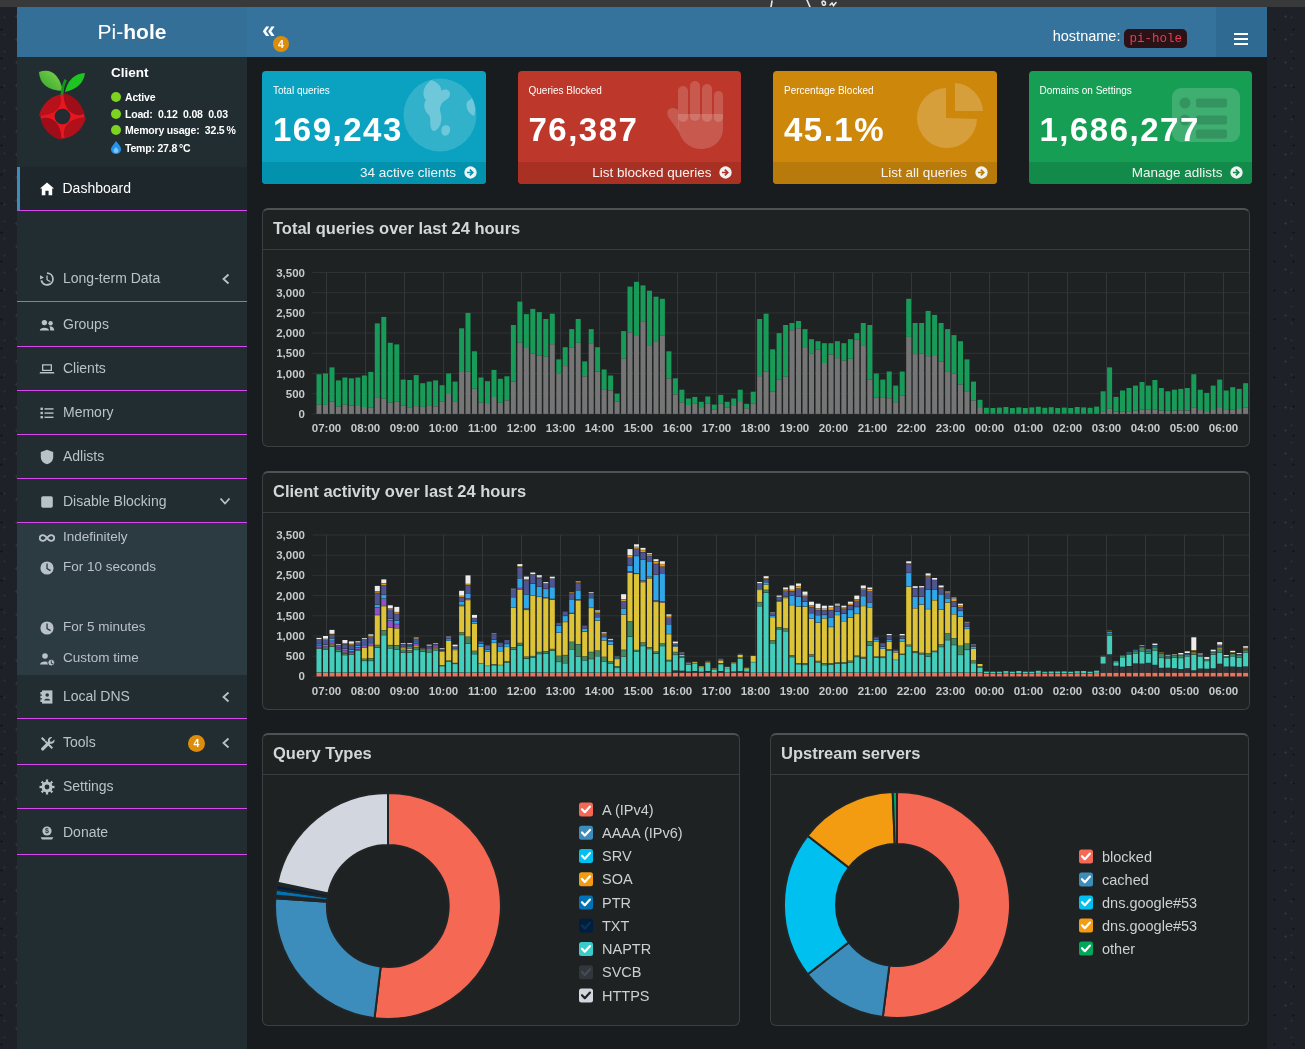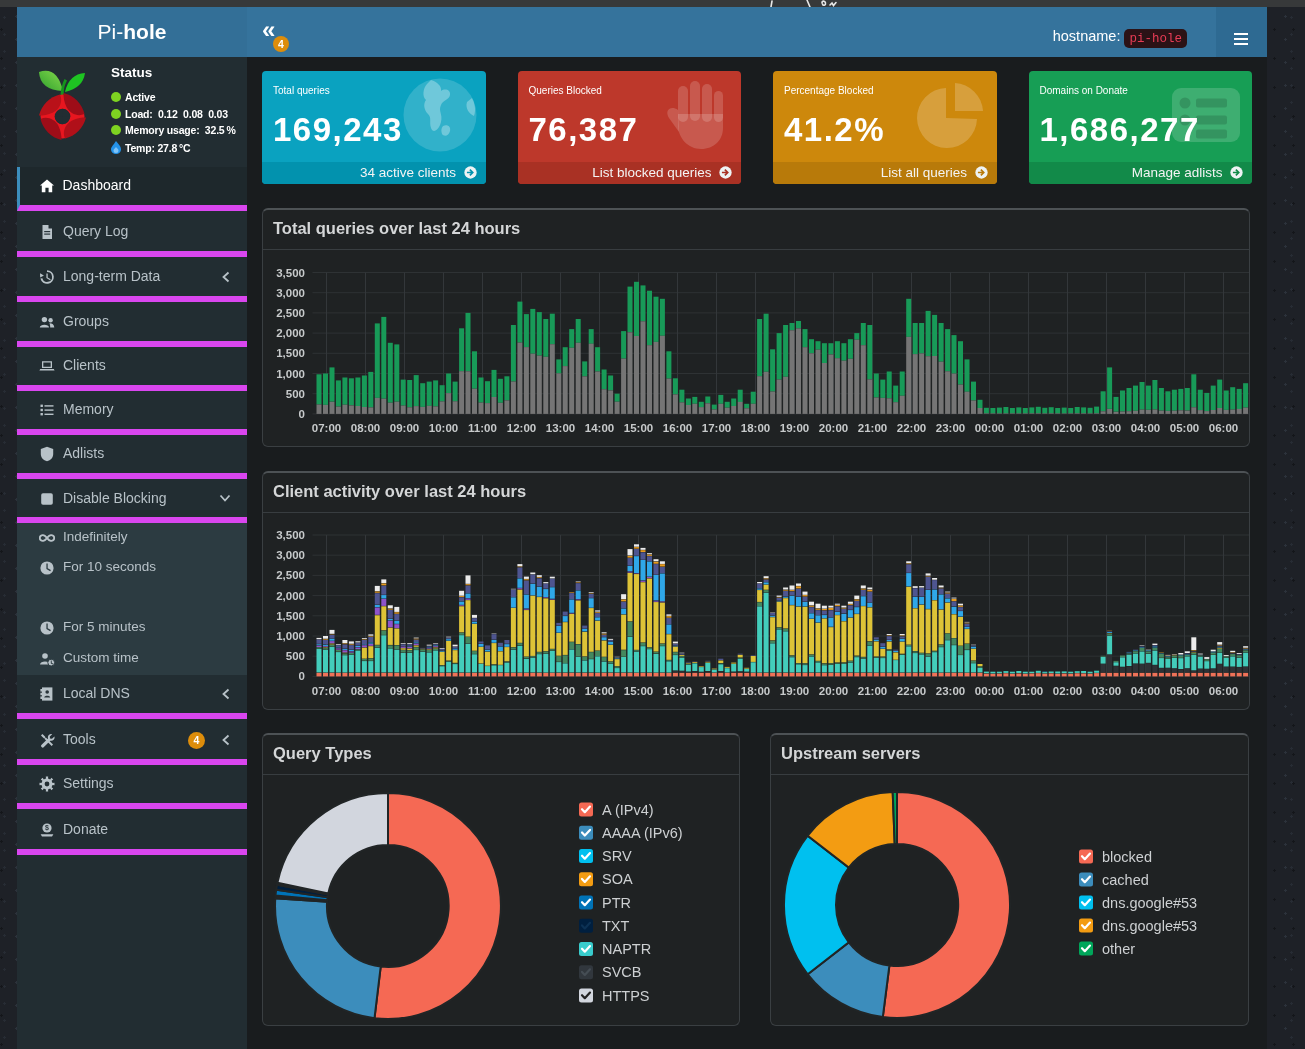--- a/index.html
+++ b/index.html
@@ -18,21 +18,21 @@
 #logo { position:absolute; left:0; top:0; width:230px; height:50px; background:#336f97; color:#fff; font-size:21px; text-align:center; line-height:50px; }
 #logo b { font-weight:700; }
 #collapse { position:absolute; left:245px; top:9px; color:#fff; font-size:24px; font-weight:bold; }
 #cbadge { position:absolute; left:256px; top:29px; width:16px; height:16px; border-radius:50%; background:#dd8d0b; color:#fff; font-size:10.5px; font-weight:bold; text-align:center; line-height:16px; }
 #hostname { position:absolute; right:80px; top:15px; color:#fff; font-size:14.5px;margin-top:6px; }
 #hostname code { font-family:"Liberation Mono", monospace; font-size:12.5px; background:#2b1216; color:#e73c55; padding:2.5px 5px; border-radius:5px; }
 #burgerbtn { position:absolute; right:0; top:0; width:51px; height:50px; background:#2e6a92; }
 #burger { position:absolute; right:19px; top:26px; width:14px; }
 #burger div { height:2.3px; background:#fff; margin-bottom:2.8px; }
 #sidebar { position:absolute; left:0; top:50px; width:230px; height:992px; background:#222d32; }
-.mi { position:absolute; left:0; width:230px; border-bottom:6px solid #d946ef; color:#b8c2c8; font-size:14px; }
+.mi { position:absolute; left:0; width:230px; border-bottom:1px solid #d946ef; color:#b8c2c8; font-size:14px; }
 .mi.active { background:#1e282c; border-left:3.5px solid #3c8dbc; color:#fff; }
 .mi.sub { background:transparent; border-bottom:none; font-size:13.5px; }
 .mic { position:absolute; left:22px; top:50%; margin-top:-8px; width:16px; }
 .mi.active .mic { left:18.5px; }
 .mi.active .mlab { left:42.5px; }
 .mlab { position:absolute; left:46px; top:50%; margin-top:-9px; }
 .chev { position:absolute; right:16px; top:50%; margin-top:-6px; }
 .tbadge { position:absolute; right:42px; top:50%; margin-top:-8px; width:17px; height:17px; background:#dd8d0b; border-radius:50%; color:#fff; font-size:10.5px; font-weight:bold; text-align:center; line-height:17px; }
 #status { position:absolute; left:0; top:0; width:230px; height:110px; color:#fff; }
 #status .st-title { position:absolute; left:94px; top:8px; font-size:13.5px; font-weight:bold; }
@@ -89,43 +89,35 @@
 <rect x="10" y="33" width="37" height="37" rx="10" fill="#e8161f" transform="rotate(45 28.5 51.5)"></rect>
 <path d="M29.5 28 C40 30.5 48 38.5 50.5 49 C44 52 36 49 32.5 42 C30 37 29.5 32 29.5 28 Z" fill="#9e0d18"></path>
 <path d="M52 52.5 C49.5 63 41.5 71 31 73.5 C28 67 31 59 38 55.5 C43 53 48 52.5 52 52.5 Z" fill="#b01019"></path>
 <path d="M27.5 75 C17 72.5 9 64.5 6.5 54 C13 51 21 54 24.5 61 C27 66 27.5 71 27.5 75 Z" fill="#9e0d18"></path>
 <path d="M5 50.5 C7.5 40 15.5 32 26 29.5 C29 36 26 44 19 47.5 C14 50 9 50.5 5 50.5 Z" fill="#b91119"></path>
 <circle cx="28.5" cy="51.5" r="7.8" fill="#222d32"></circle>
 <path d="M28.5 43.7 C33 44.5 36 48 36.3 51.5 L28.5 51.5 Z" fill="#222d32"></path>
 <path d="M28.5 59.3 C24 58.5 21 55 20.7 51.5 L28.5 51.5 Z" fill="#222d32"></path>
 </g>
 </svg>
-<div class="st-title">Status</div>
+<div class="st-title">Client</div>
 <div class="strow" style="top:34px"><span class="dot"></span>Active</div>
 <div class="strow" style="top:51px"><span class="dot"></span>Load:&nbsp; 0.12&nbsp; 0.08&nbsp; 0.03</div>
 <div class="strow" style="top:67px"><span class="dot"></span>Memory usage: &nbsp;32.5 %</div>
 <div class="strow" style="top:83.5px"><svg width="10" height="13" viewBox="0 0 10 13" style="margin-right:4px;vertical-align:-2px">
             <path d="M5 0 C7 3 10 5 10 8.5 A5 4.5 0 0 1 0 8.5 C0 6 2 4.5 5 0 Z" fill="#2492e8"></path>
             <path d="M5 6 C6 7.5 7.5 8 7.5 9.7 A2.5 2.3 0 0 1 2.5 9.7 C2.5 8.5 3.5 7.8 5 6 Z" fill="#7ec3f7"></path>
           </svg>Temp: 27.8 °C</div>
 </div>
 <div class="abs" style="left:0;top:466px;width:230px;height:152px;background:#2c3b41"></div>
       <div class="mi active" style="top:110px;height:44px">
         <span class="mic"><svg width="16" height="16" viewBox="0 0 16 16">
             <path d="M8 1.6 L15 7.6 H13.2 V14.2 H9.6 V9.8 H6.4 V14.2 H2.8 V7.6 H1 Z" fill="#ffffff"></path>
           </svg></span>
         <span class="mlab">Dashboard</span>
-      </div>
-      <div class="mi" style="top:155px;height:45px">
-        <span class="mic"><svg width="16" height="16" viewBox="0 0 16 16">
-            <path d="M3.5 1 H9.5 L13 4.5 V15 H3.5 Z M9.5 1 V4.5 H13" fill="#b8c2c8"></path>
-            <rect x="5.2" y="7" width="6" height="1.2" fill="#2a353b"></rect>
-            <rect x="5.2" y="9.5" width="6" height="1.2" fill="#2a353b"></rect>
-          </svg></span>
-        <span class="mlab">Query Log</span>
       </div>
       <div class="mi" style="top:200px;height:45px">
         <span class="mic"><svg width="16" height="16" viewBox="0 0 16 16">
             <path d="M8 1.2 A6.8 6.8 0 1 1 1.4 9.6 L3.4 9.2 A4.9 4.9 0 1 0 8 3.1 Z" fill="#b8c2c8"></path>
             <path d="M1 4.2 L4.9 6.4 1.2 8.6 Z" fill="#b8c2c8"></path>
             <path d="M7.4 4.6 h1.3 v3.8 l3 1.8 -.7 1.1 -3.6 -2.2 Z" fill="#b8c2c8"></path>
           </svg></span>
         <span class="mlab">Long-term Data</span>
         <svg class="chev" width="10" height="12" viewBox="0 0 10 12">
           <path d="M7.5 1.5 L2.5 6 L7.5 10.5" stroke="#b8c2c8" stroke-width="1.8" fill="none"></path>
@@ -281,38 +273,38 @@
         </svg></div>
 </div>
     <div class="ibox" style="left:756px;background:#cd880c">
 <div class="ibox-icon"><svg width="74" height="74" viewBox="0 0 74 74">
 <g fill="rgba(255,255,255,0.20)">
 <path d="M32 10 A30 30 0 1 0 63 41 L32 40 Z"></path>
 <path d="M41 5 A30 30 0 0 1 69 33 L41 33 Z"></path>
 </g>
         </svg></div>
 <div class="ibox-title">Percentage Blocked</div>
-<div class="ibox-num">41.2%</div>
+<div class="ibox-num">45.1%</div>
 <div class="ibox-foot" style="background:#b87a0a">List all queries &nbsp;<svg width="13" height="13" viewBox="0 0 16 16" style="vertical-align:-2px">
           <circle cx="8" cy="8" r="7.6" fill="#eef3f4"></circle>
           <path d="M3.6 8 H10 M7.2 4.4 L10.8 8 L7.2 11.6" stroke="#b87a0a" stroke-width="2" fill="none"></path>
         </svg></div>
 </div>
     <div class="ibox" style="left:1011.5px;background:#179e55">
 <div class="ibox-icon"><svg width="74" height="74" viewBox="0 0 74 74">
 <rect x="3" y="10" width="68" height="54" rx="9" fill="rgba(255,255,255,0.17)"></rect>
 <g fill="rgba(0,0,0,0.15)">
 <circle cx="16" cy="25" r="5.5"></circle>
             <rect x="27" y="20.5" width="31" height="9" rx="2"></rect>
 <circle cx="16" cy="42" r="5.5"></circle>
             <rect x="27" y="37.5" width="31" height="9" rx="2"></rect>
 <rect x="27" y="51.5" width="31" height="9" rx="2"></rect>
 </g>
         </svg></div>
-<div class="ibox-title">Domains on Donate</div>
+<div class="ibox-title">Domains on Settings</div>
 <div class="ibox-num">1,686,277</div>
 <div class="ibox-foot" style="background:#128a49">Manage adlists &nbsp;<svg width="13" height="13" viewBox="0 0 16 16" style="vertical-align:-2px">
           <circle cx="8" cy="8" r="7.6" fill="#eef3f4"></circle>
           <path d="M3.6 8 H10 M7.2 4.4 L10.8 8 L7.2 11.6" stroke="#128a49" stroke-width="2" fill="none"></path>
         </svg></div>
 </div>
     <div class="panel" style="left:245px;top:201px;width:988px;height:239px">
       <div class="ptitle">Total queries over last 24 hours</div>
       <div class="phead"></div>
       <svg class="abs" style="left:0;top:0" width="990" height="241" viewBox="0 0 990 241">

